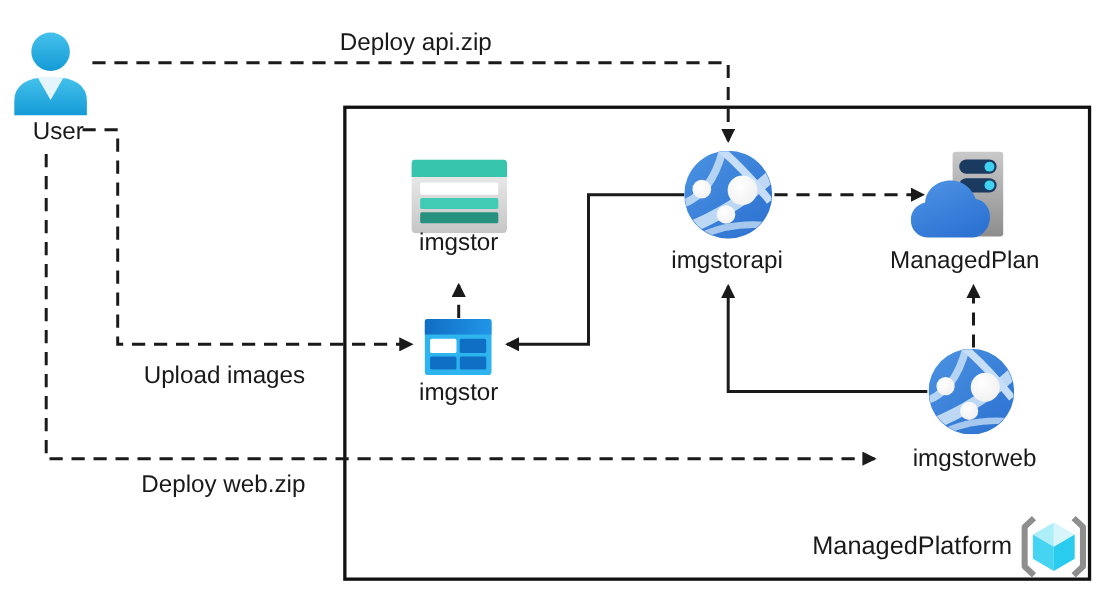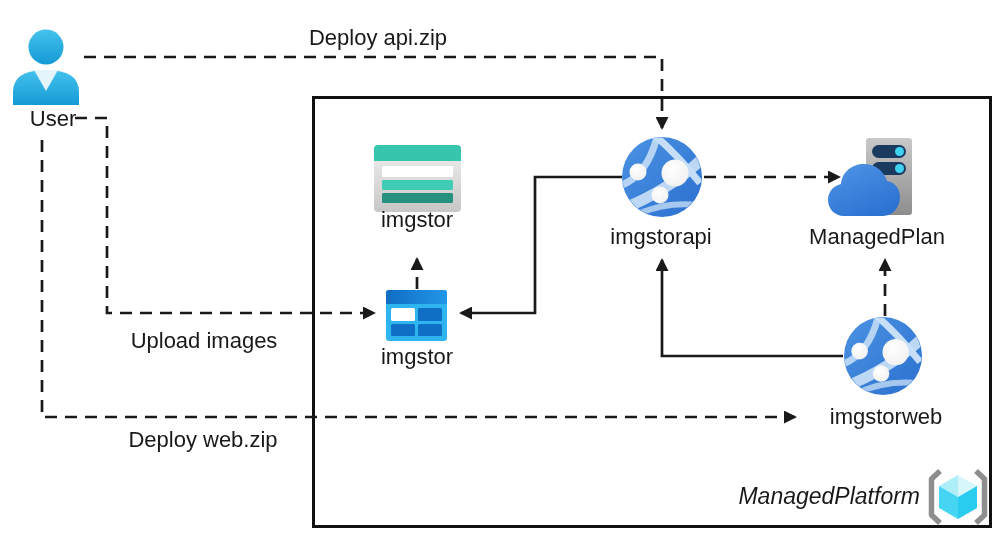--- a/index.html
+++ b/index.html
@@ -18,21 +18,21 @@
   .node-label{
     position:absolute;transform:translateX(-50%);white-space:nowrap;
     font-size:22px;line-height:26px;color:var(--text,#191919);
   }
   .edge-label{
     position:absolute;transform:translateX(-50%);white-space:nowrap;
     font-size:22px;line-height:26px;color:var(--text,#191919);
   }
   .platform-label{
     position:absolute;transform:translateX(-100%);white-space:nowrap;
-    font-size:23px;line-height:28px;color:var(--text,#191919);font-style:italic;
+    font-size:23px;line-height:28px;color:var(--text,#191919);
   }
   
   .f-storage-top{fill:var(--storage-teal,#37c6ad);}
   .f-container{fill:var(--container-blue,#2eb4ee);}
   .f-cell{fill:#0e6fc4;}
   .f-navy{fill:var(--plan-navy,#1b3a5f);}
   .f-dot{fill:var(--plan-cyan,#3fd2f2);}
   .s-bracket{stroke:var(--bracket-gray,#8e8e8e);}
 </style>
 </head>

